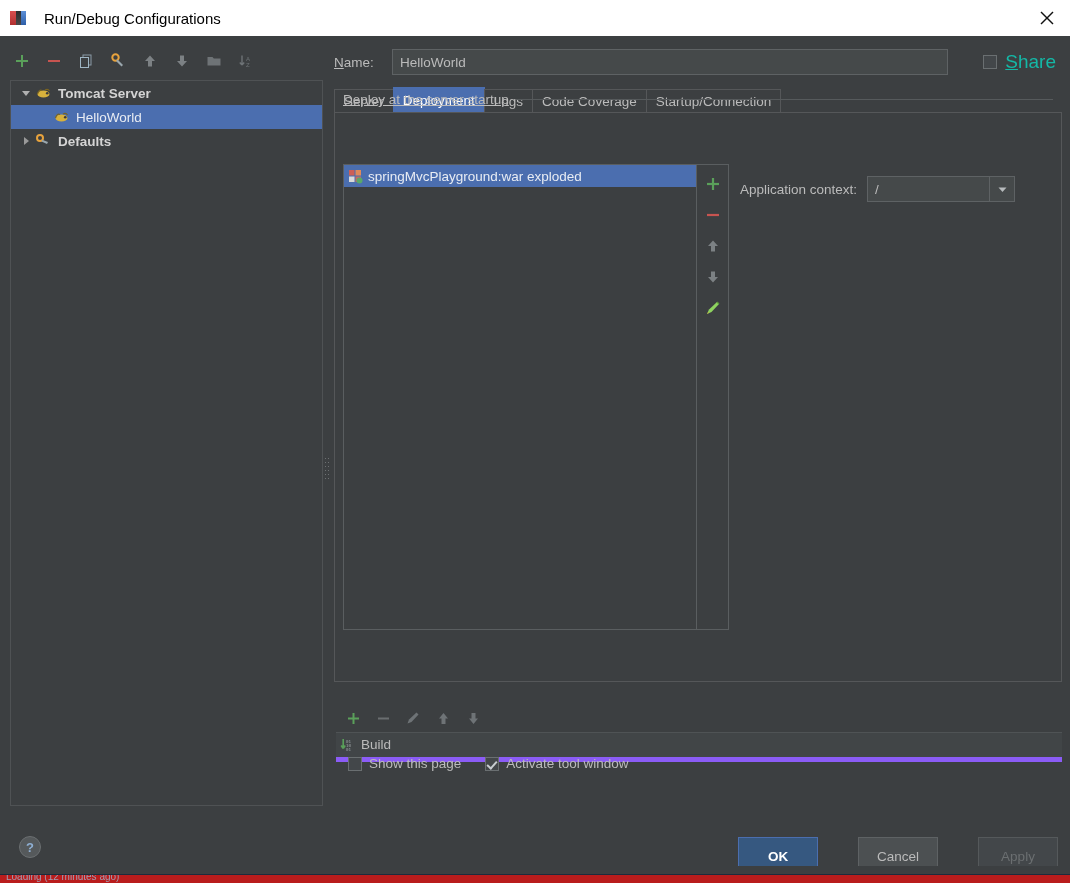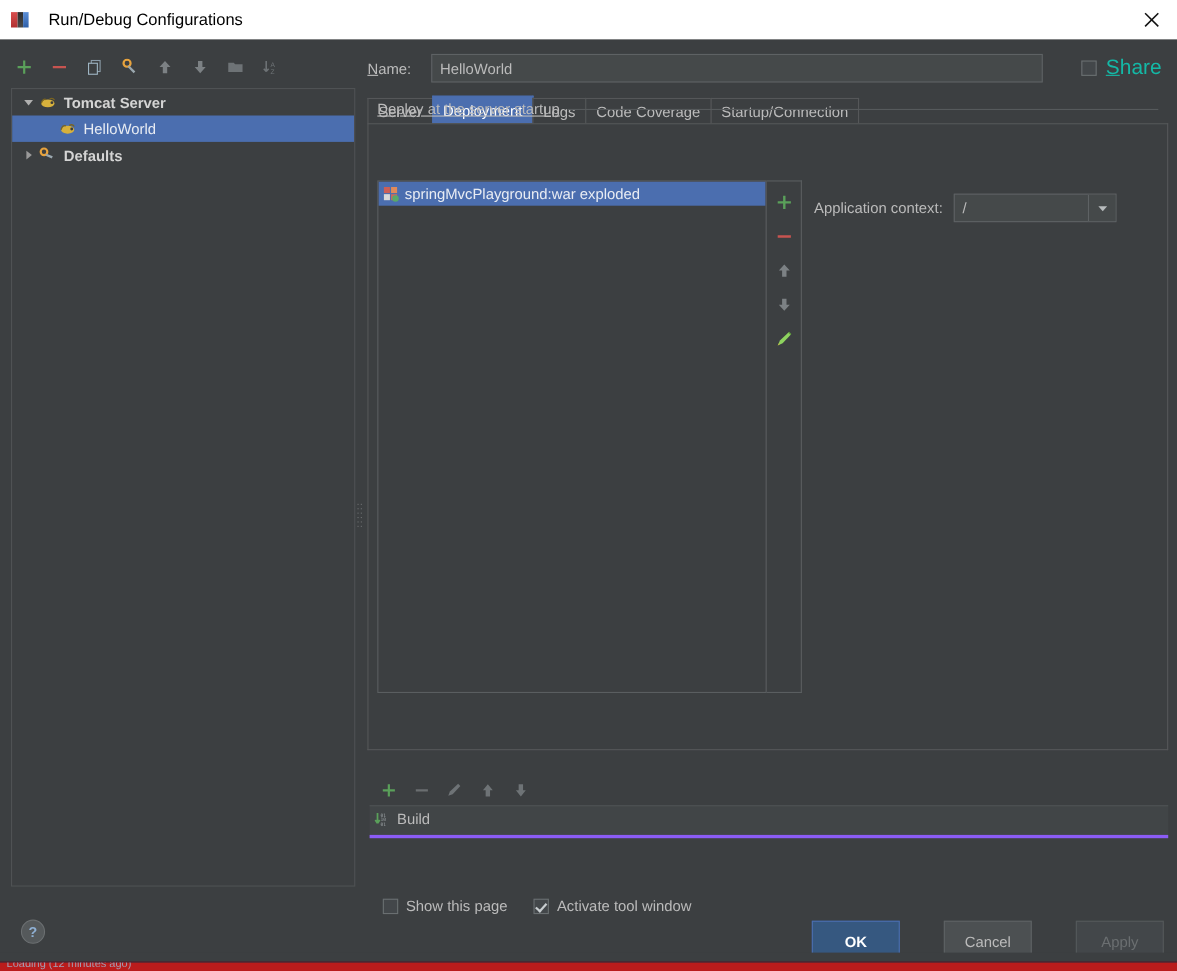--- a/index.html
+++ b/index.html
@@ -413,41 +413,41 @@
     justify-content: center;
   }
 
   .bl-list {
     position: absolute;
     left: 2px; top: 696px;
     width: 726px;
     height: 30px;
     background: #414547;
     border-top: 1px solid #4f5355;
-    border-bottom: 3px solid #8b5cf6;
+    border-bottom: 5px solid #8b5cf6;
     box-sizing: border-box;
     overflow: hidden;
   }
   .bl-row {
     height: 22px;
     display: flex;
     align-items: center;
     padding-left: 4px;
     box-sizing: border-box;
     white-space: nowrap;
   }
   .bl-row .bllabel {
     font-size: 13.5px;
     color: #bbbbbb;
     margin-left: 6px;
   }
 
   .bl-checks {
     position: absolute;
-    left: 14px; top: 780px;
+    left: 14px; top: 720px;
     display: flex;
     align-items: center;
     gap: 10px;
   }
   .bl-checks .grp {
     display: flex;
     align-items: center;
     gap: 7px;
     margin-right: 14px;
   }

